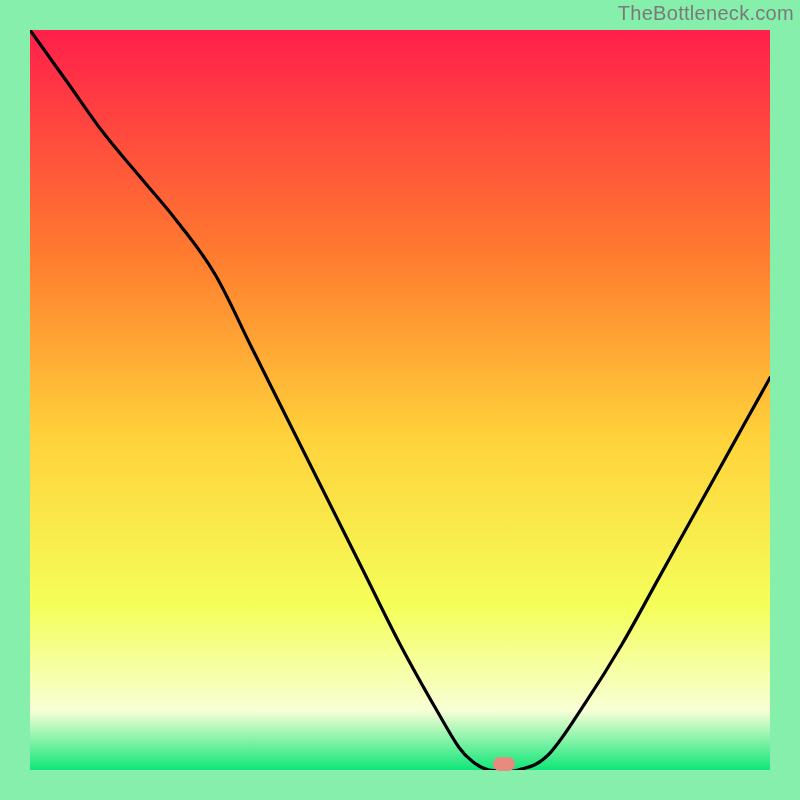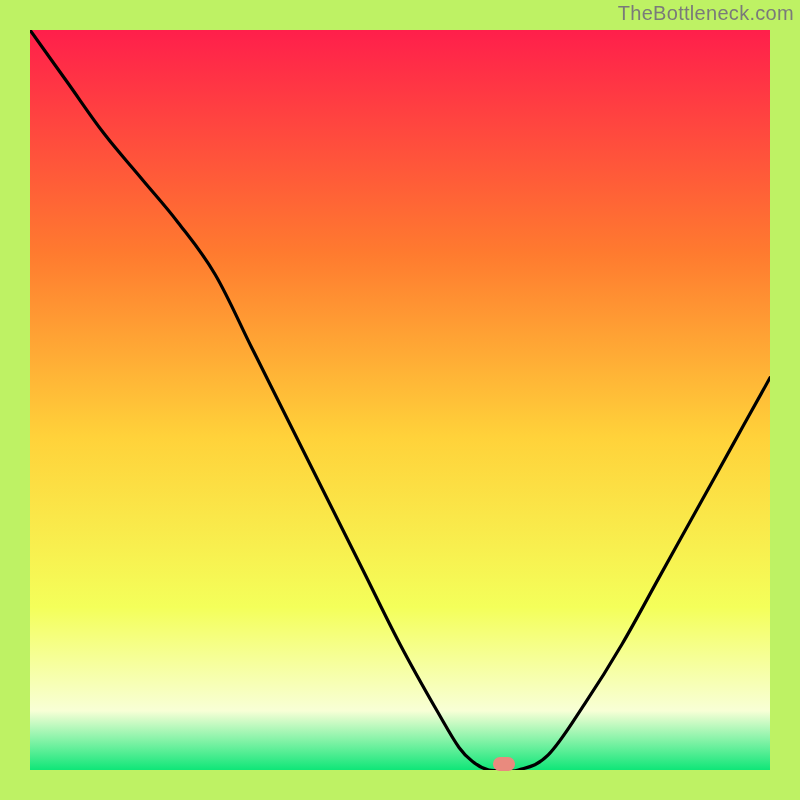--- a/index.html
+++ b/index.html
@@ -7,21 +7,21 @@
     padding: 0;
     width: 800px;
     height: 800px;
     background: #000;
     overflow: hidden;
   }
   .outer {
     position: relative;
     width: 800px;
     height: 800px;
-    background: #bef264;
+    background: #86efac;
   }
   .watermark {
     position: absolute;
     top: 2px;
     right: 6px;
     font-family: Arial, Helvetica, sans-serif;
     font-size: 20px;
     color: #7a7a7a;
     letter-spacing: 0.3px;
   }

